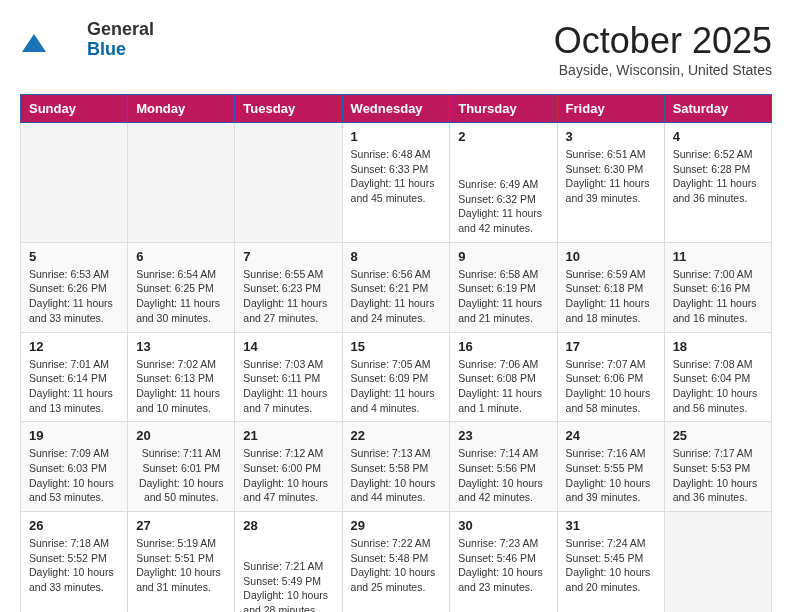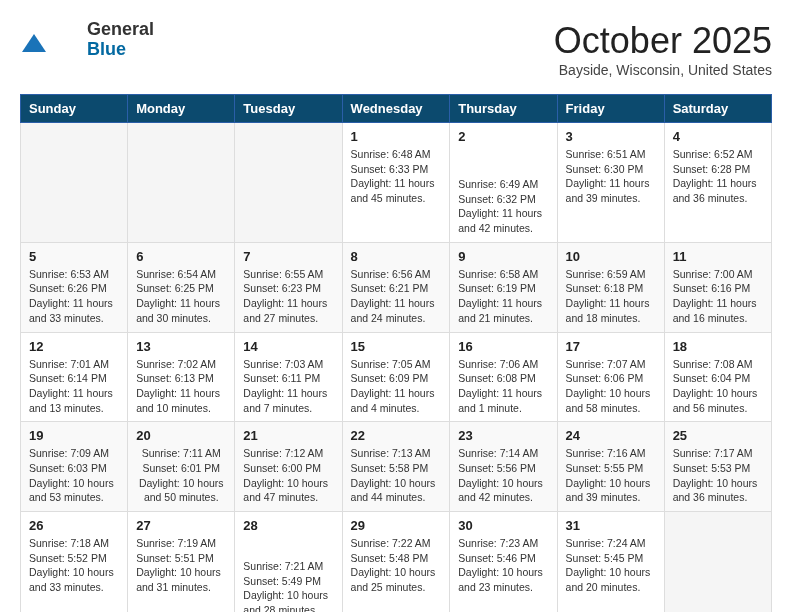--- a/index.html
+++ b/index.html
@@ -46,21 +46,21 @@
     .location {
       font-size: 14px;
       color: #444;
     }
     .calendar {
       width: 100%;
       border-collapse: collapse;
       border: 1px solid #ccc;
     }
     .calendar th {
-      background-color: #0c4a6e;
+      background-color: #be185d;
       color: #fff;
       text-align: left;
       padding: 6px 8px;
       font-size: 13px;
       border: 1px solid #2a5ea8;
     }
     .calendar td {
       vertical-align: top;
       padding: 6px 8px;
       font-size: 11px;
@@ -283,21 +283,21 @@
       </tr>
       <tr>
         <td>
           <div class="day-number">26</div>
           <div class="day-info" style="white-space: pre-line;">Sunrise: 7:18 AM
 Sunset: 5:52 PM
 Daylight: 10 hours and 33 minutes.</div>
         </td>
         <td>
           <div class="day-number">27</div>
-          <div class="day-info" style="white-space: pre-line;">Sunrise: 7:19 AM
+          <div class="day-info" style="white-space: pre-line;">Sunrise: 5:19 AM
 Sunset: 5:51 PM
 Daylight: 10 hours and 31 minutes.</div>
         </td>
         <td>
           <div class="day-number">28</div>
           <div class="day-info" style="white-space: pre-line; margin-top: 26px;">Sunrise: 7:21 AM
 Sunset: 5:49 PM
 Daylight: 10 hours and 28 minutes.</div>
         </td>
         <td>

